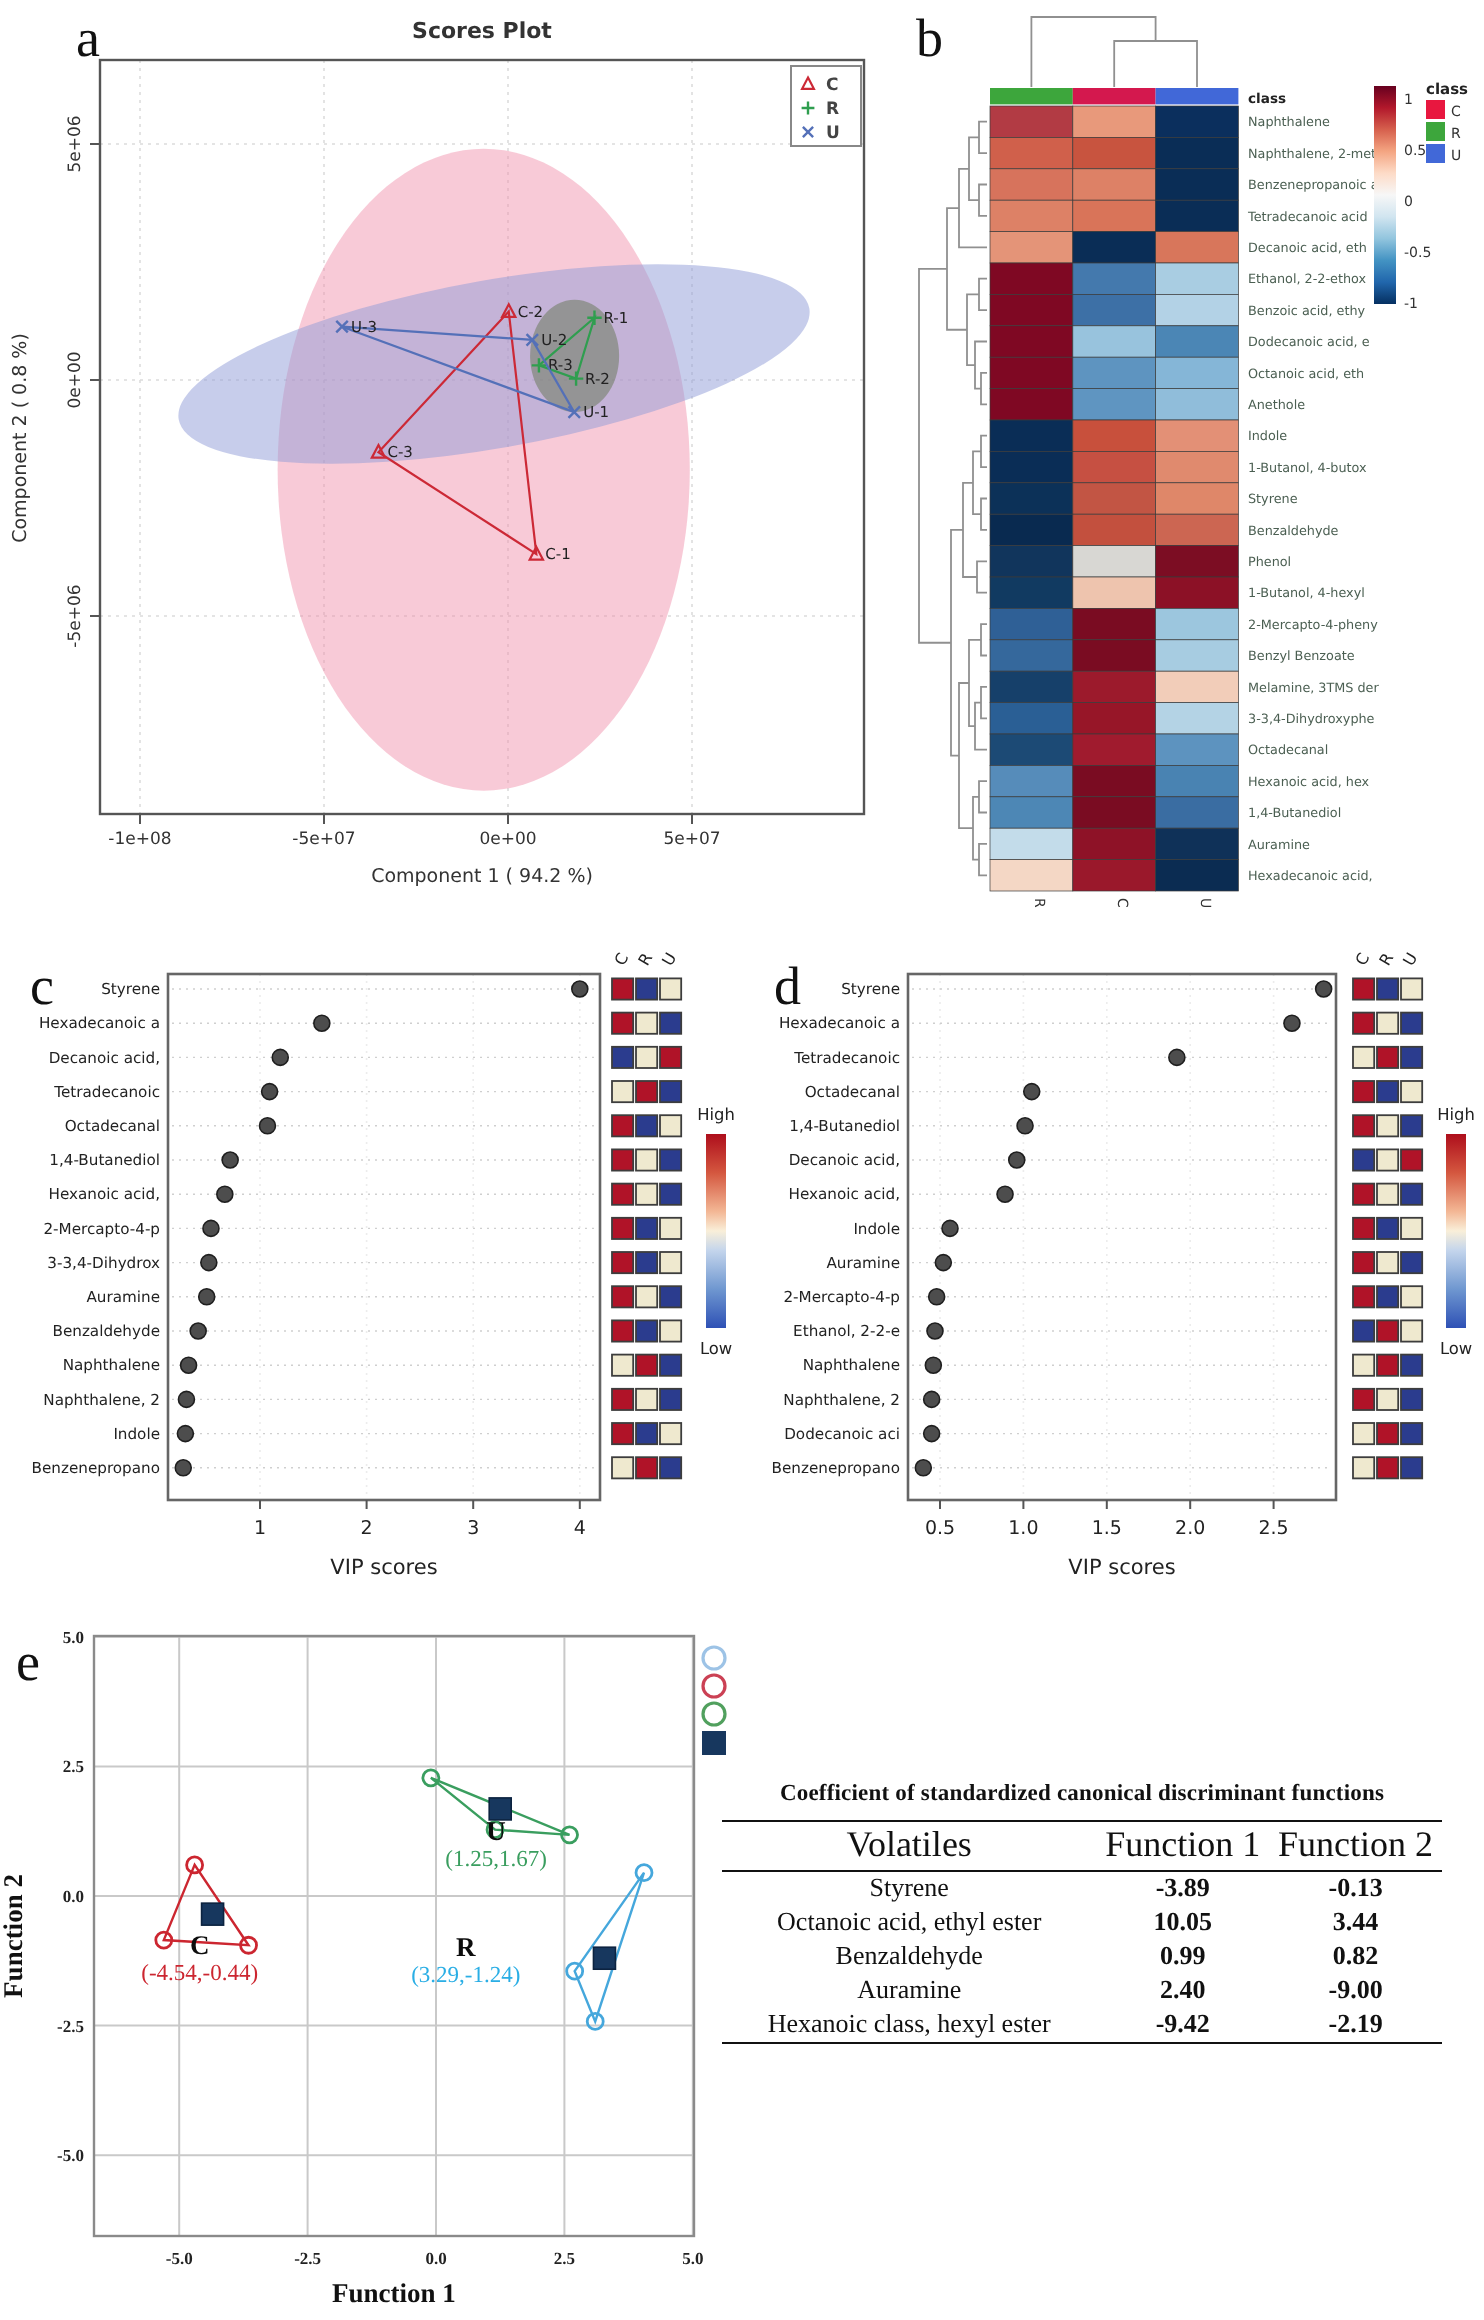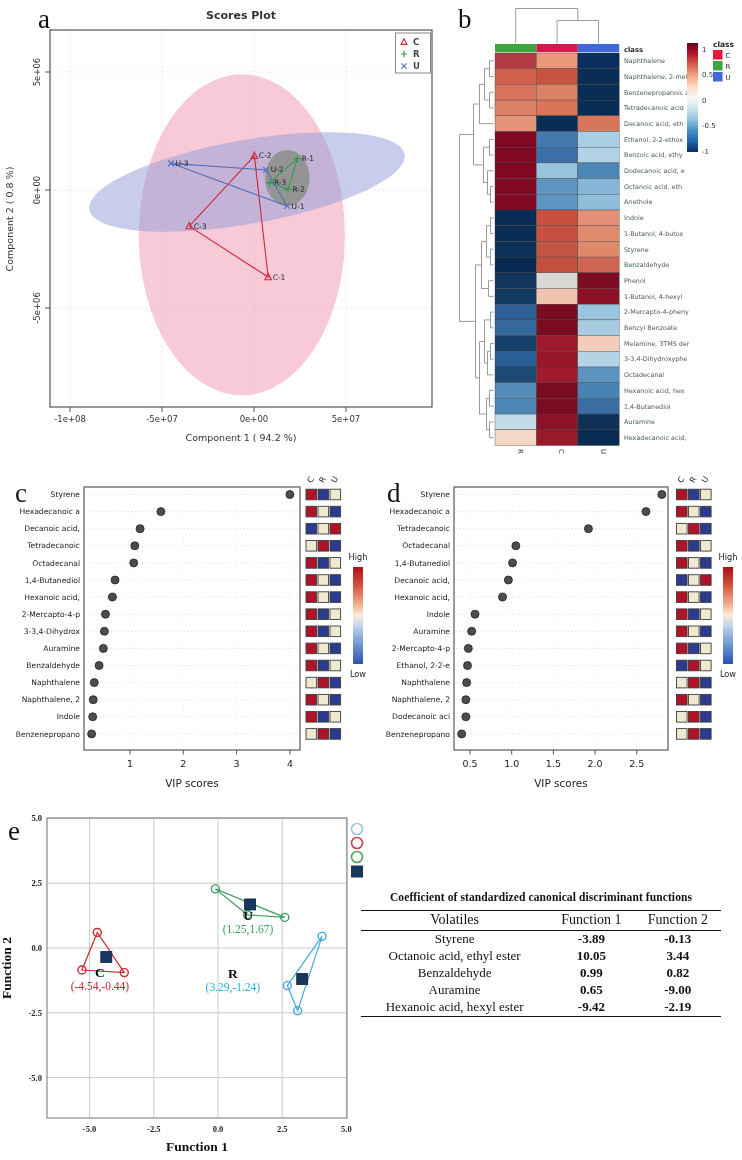--- a/index.html
+++ b/index.html
@@ -5,21 +5,21 @@
   html,body{margin:0;padding:0;background:#fff;}
   .fig{position:relative;width:742px;height:1160px;background:#fff;overflow:hidden;
        font-family:"DejaVu Sans",sans-serif;}
   .panel{position:absolute;}
   .letter{position:absolute;font-family:"Liberation Serif",serif;font-size:27px;color:#111;line-height:1;}
   svg text{font-family:"DejaVu Sans",sans-serif;}
   svg text.serif{font-family:"Liberation Serif",serif;}
   .ctable-wrap{position:absolute;left:361px;top:891px;width:360px;font-family:"Liberation Serif",serif;color:#111;}
   .ctable-title{font-weight:bold;font-size:11.5px;text-align:center;margin:0 0 7px 0;letter-spacing:.1px;}
   .ctable-wrap table{width:100%;border-collapse:collapse;border-top:1.8px solid #111;border-bottom:1.8px solid #111;}
-  .ctable-wrap th{font-weight:normal;font-size:14px;border-bottom:1.3px solid #111;padding:1px 0 2px;text-align:center;}
+  .ctable-wrap th{font-weight:normal;font-size:18px;border-bottom:1.3px solid #111;padding:1px 0 2px;text-align:center;}
   .ctable-wrap td{font-size:13px;text-align:center;padding:0 0 1px;}
   .ctable-wrap td.num{font-weight:bold;}
 </style>
 </head>
 <body>
 
 <div class="fig">
   <div class="letter" style="left:38px;top:6px;">a</div>
   <div class="letter" style="left:458px;top:6px;">b</div>
   <div class="letter" style="left:15px;top:480px;">c</div>
@@ -574,24 +574,24 @@
             <td class="num">10.05</td>
             <td class="num">3.44</td>
           </tr>
           <tr>
             <td>Benzaldehyde</td>
             <td class="num">0.99</td>
             <td class="num">0.82</td>
           </tr>
           <tr>
             <td>Auramine</td>
-            <td class="num">0.65</td>
+            <td class="num">2.40</td>
             <td class="num">-9.00</td>
           </tr>
           <tr>
-            <td>Hexanoic acid, hexyl ester</td>
+            <td>Hexanoic class, hexyl ester</td>
             <td class="num">-9.42</td>
             <td class="num">-2.19</td>
           </tr>
         </tbody>
     </table>
   </div>
 </div>
 
 </body></html>

